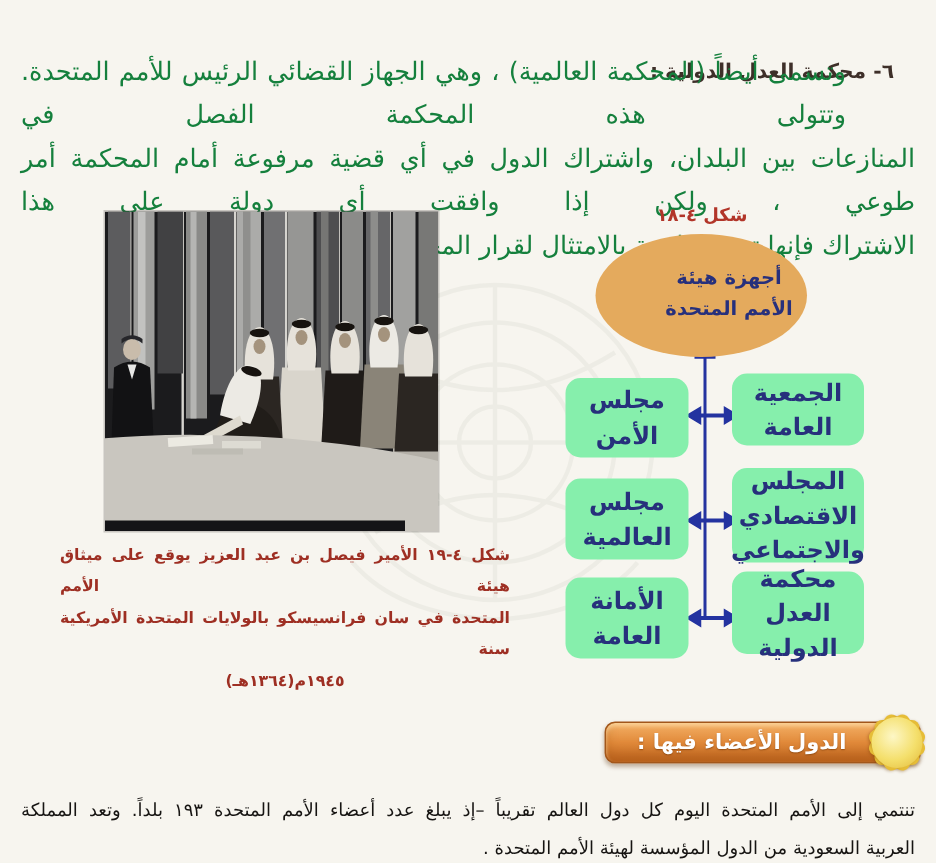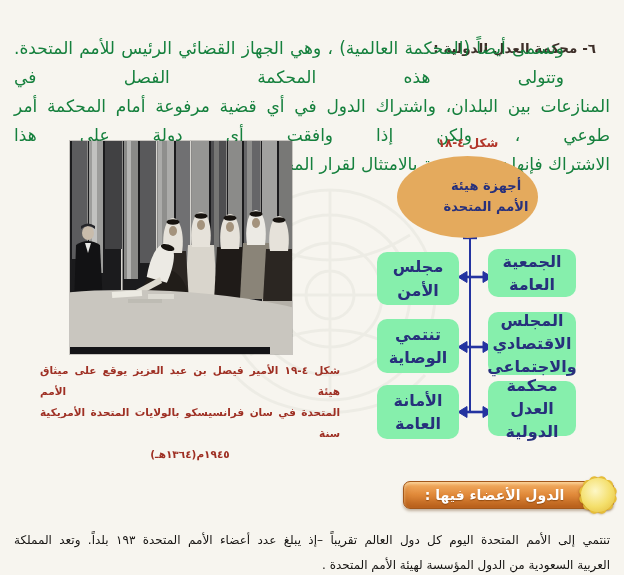--- a/index.html
+++ b/index.html
@@ -116,21 +116,21 @@
       <polygon points="90,178 99,172.5 99,183.5"></polygon>
       <polygon points="124,178 115,172.5 115,183.5"></polygon>
     </g>
   </svg>
 
   <div class="obox" style="left:488px;top:249px;width:88px;height:48px">الجمعية العامة</div>
   <div class="obox" style="left:488px;top:312px;width:88px;height:63px">المجلس الاقتصادي والاجتماعي</div>
   <div class="obox" style="left:488px;top:381px;width:88px;height:55px">محكمة العدل الدولية</div>
 
   <div class="obox" style="left:377px;top:252px;width:82px;height:53px">مجلس الأمن</div>
-  <div class="obox" style="left:377px;top:319px;width:82px;height:54px">تنتمي الوصاية</div>
+  <div class="obox" style="left:377px;top:319px;width:82px;height:54px">مجلس العالمية</div>
   <div class="obox" style="left:377px;top:385px;width:82px;height:54px">الأمانة العامة</div>
 
   <div class="photo">
     <svg width="222" height="213" viewBox="0 0 222 213">
       <rect width="222" height="213" fill="#1b1b1d"></rect>
       <rect x="192" y="96" width="30" height="117" fill="#b4b0a8"></rect>
 
       <g fill="#d6d4cf">
         <rect x="16" width="1.6" height="150"></rect>
           <rect x="51" width="1.6" height="150"></rect>

